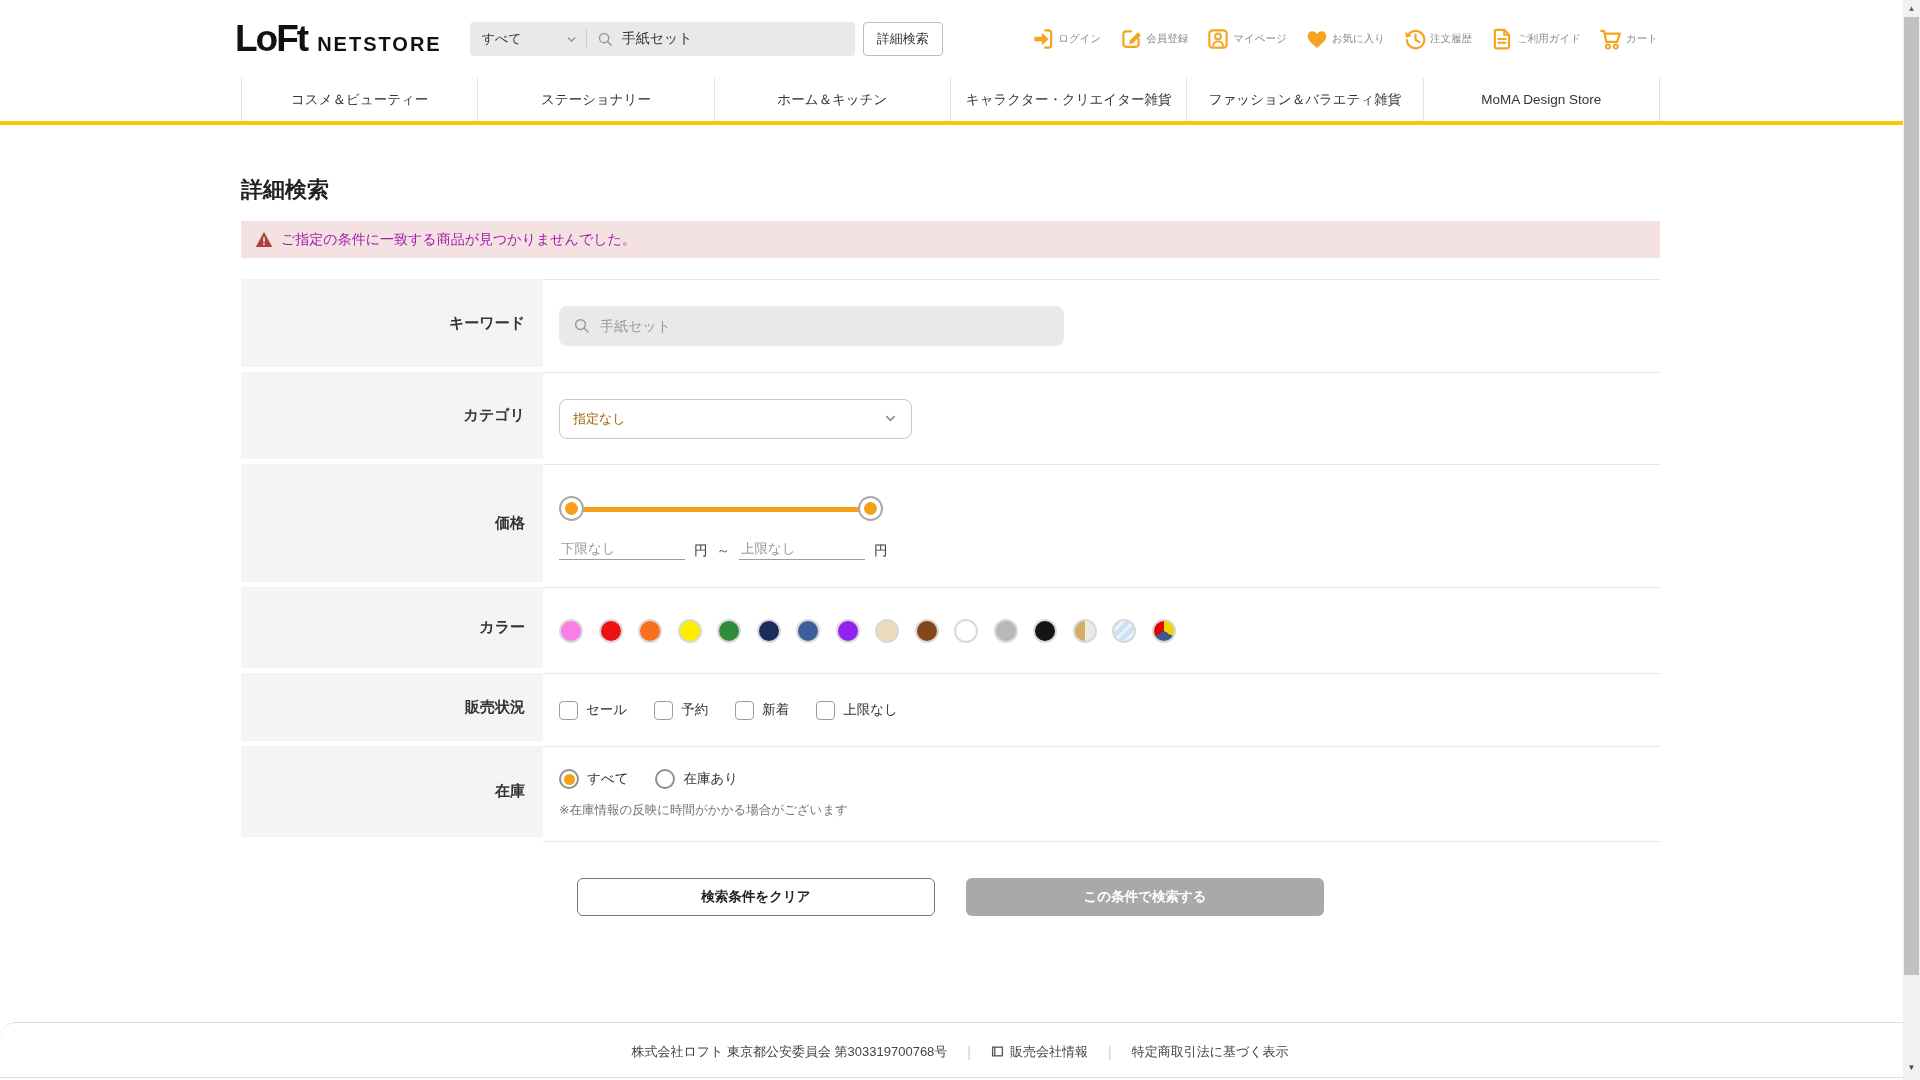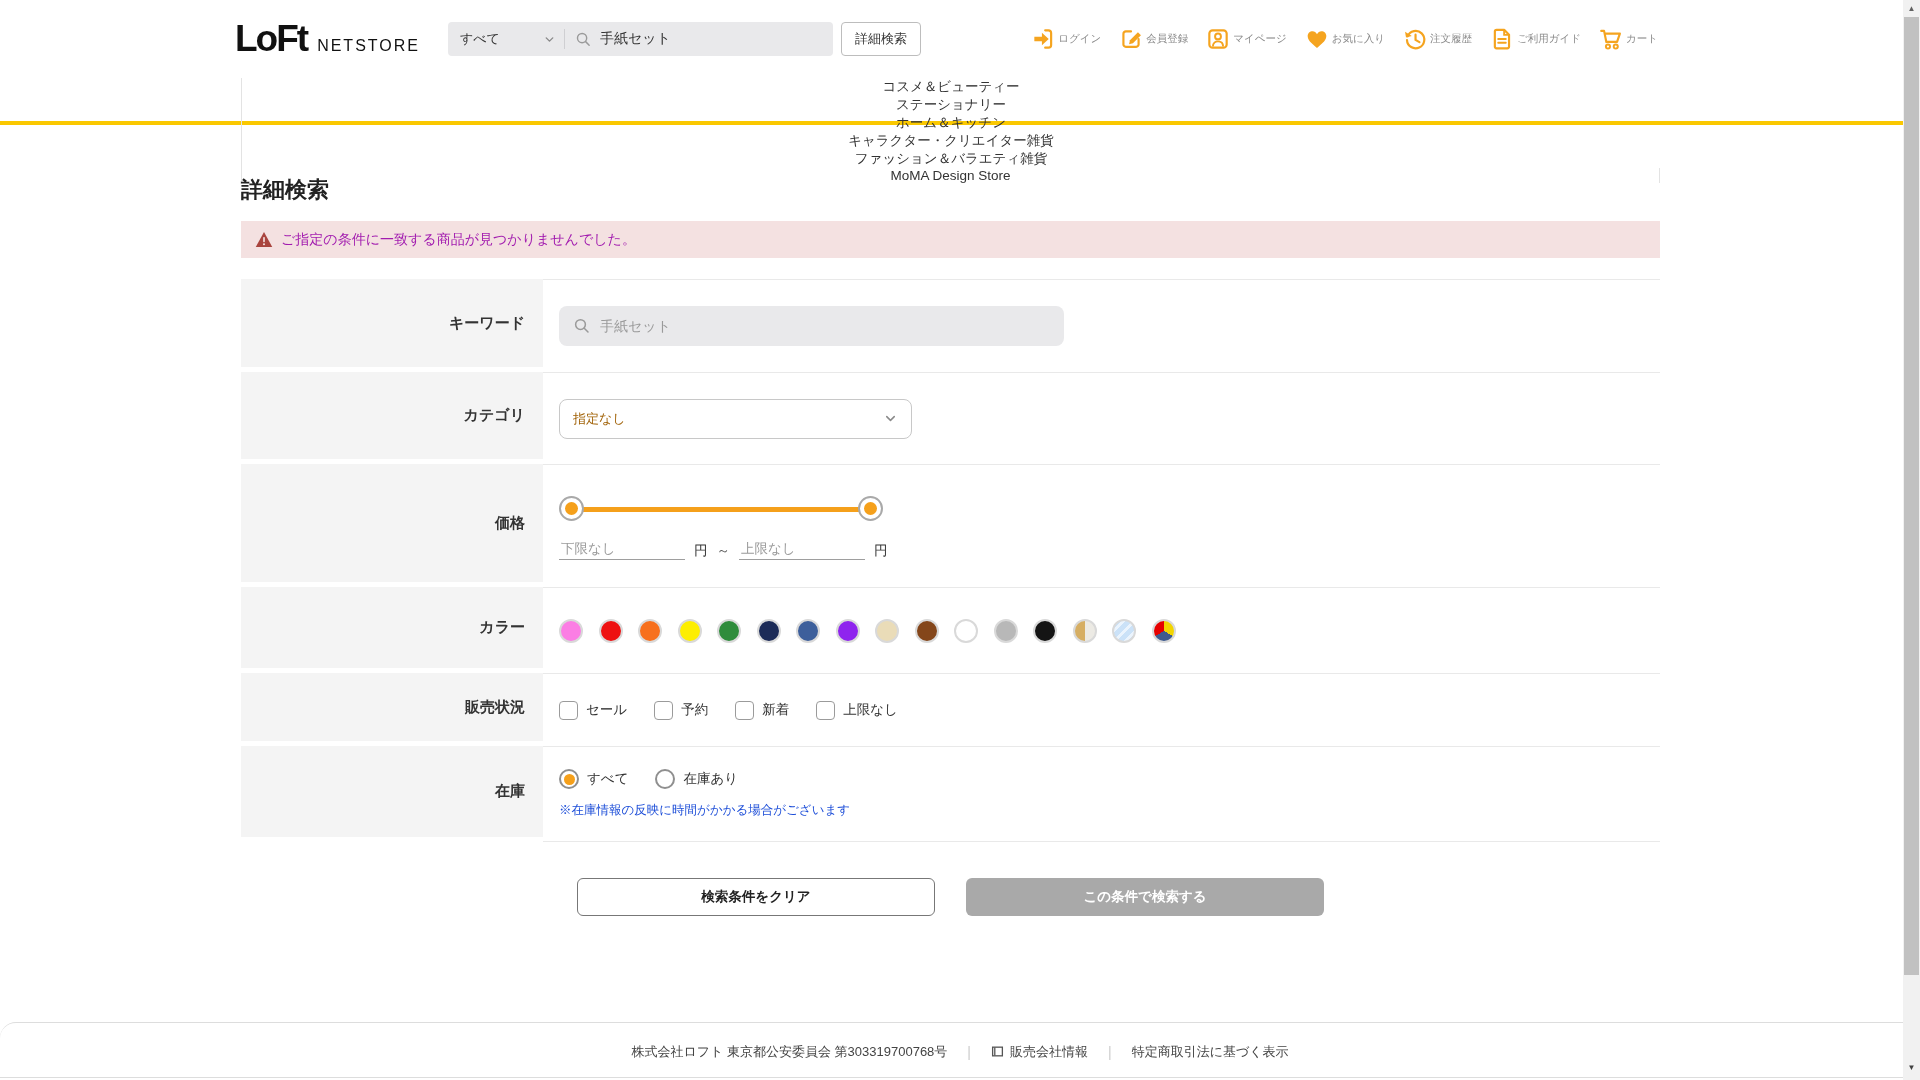--- a/index.html
+++ b/index.html
@@ -4,38 +4,38 @@
 <style>
   * { margin:0; padding:0; box-sizing:border-box; }
   html,body { width:1920px; height:1080px; background:#fff; overflow:hidden;
     font-family:"Liberation Sans","DejaVu Sans",sans-serif; color:#333; }
   body { position:relative; }
 
   
   .topbar { height:78px; display:flex; align-items:center; padding-left:235px; }
   .logo { display:flex; align-items:baseline; cursor:pointer; }
   .logo-mark { font-size:37px; font-weight:800; color:#111; letter-spacing:-2px; }
-  .logo-word { font-size:16px; font-weight:400; color:#111; letter-spacing:2px; margin-left:10px; }
+  .logo-word { font-size:20px; font-weight:700; color:#111; letter-spacing:2px; margin-left:10px; }
   .search-bar { margin-left:28px; width:385px; height:34px; background:#E9E9EB; border-radius:4px;
     display:flex; align-items:center; }
   .search-cat { display:flex; align-items:center; justify-content:space-between; width:116px;
     padding:0 8px 0 12px; font-size:13px; color:#333; cursor:pointer; }
   .search-divider { width:1px; height:20px; background:#CFCFD2; }
   .search-q { display:flex; align-items:center; gap:8px; padding-left:10px; flex:1; }
   .search-q input { border:none; background:transparent; outline:none; font-size:14px; color:#333;
     font-family:inherit; width:200px; }
   .adv-btn { margin-left:8px; height:34px; padding:0 13px; background:#fff; border:1px solid #BDBDBD;
     border-radius:4px; font-size:13px; color:#333; cursor:pointer; font-family:inherit; }
   .quick-links { margin-left:auto; margin-right:262px; display:flex; align-items:flex-start; gap:17px; }
   .quick-link { display:flex; flex-direction:row; align-items:center; gap:2px; cursor:pointer; min-width:44px; }
   .ql-icon svg { display:block; }
   .ql-label { font-size:10.5px; color:#8A8A8A; white-space:nowrap; }
 
   
-  .main-nav { width:1419px; margin-left:241px; display:flex; height:43px;flex-direction:column; }
+  .main-nav { width:1419px; margin-left:241px; display:flex; height:43px; }
   .nav-item { flex:1; display:flex; align-items:center; justify-content:center; font-size:13.5px;
     color:#333; border-left:1px solid #E3E3E3; cursor:pointer; }
   .nav-item:last-child { border-right:1px solid #E3E3E3; }
   .brand-rule { height:4px; background:#FAC800; width:100%; }
 
   
   .content { width:1419px; margin-left:241px; }
   .page-title { margin-top:50px; font-size:22px; font-weight:700; color:#222; }
   .error-bar { margin-top:16px; height:37px; background:#F4E1E1; display:flex; align-items:center;
     gap:8px; padding-left:14px; font-size:14px; color:#a21caf; }
@@ -79,21 +79,21 @@
 
   .check-row { display:flex; gap:27px; align-items:center; }
   .check-item { display:flex; align-items:center; gap:8px; cursor:pointer; font-size:13.5px; color:#333; }
   .checkbox { width:19px; height:19px; background:#fff; border:1px solid #9B9B9B; border-radius:4px; flex:none; }
 
   .radio-row { display:flex; gap:27px; align-items:center; }
   .radio-item { display:flex; align-items:center; gap:8px; cursor:pointer; font-size:13.5px; color:#333; }
   .radio { width:20px; height:20px; border-radius:50%; border:2px solid #8F8F8F; background:#fff;
     display:flex; align-items:center; justify-content:center; flex:none; }
   .radio.selected::after { content:""; width:11px; height:11px; border-radius:50%; background:#F5A01B; }
-  .stock-note { margin-top:13px; font-size:12.5px; color:#1d4ed8;font-family:Liberation Mono, monospace; }
+  .stock-note { margin-top:13px; font-size:12.5px; color:#737373; }
 
   .actions { display:flex; justify-content:center; gap:31px; margin-top:36px; }
   .btn { width:358px; height:38px; border-radius:6px; font-size:13.5px; font-weight:700;
     font-family:inherit; cursor:pointer; }
   .btn-clear { background:#fff; border:1px solid #777; color:#222; }
   .btn-search { background:#A9A9A9; border:none; color:#fff; }
 
   
   .footer { position:absolute; left:0; right:0; bottom:0; height:58px; border-top:1px solid #DDD;
     display:flex; align-items:center; justify-content:center; gap:20px; font-size:13px; color:#444;

